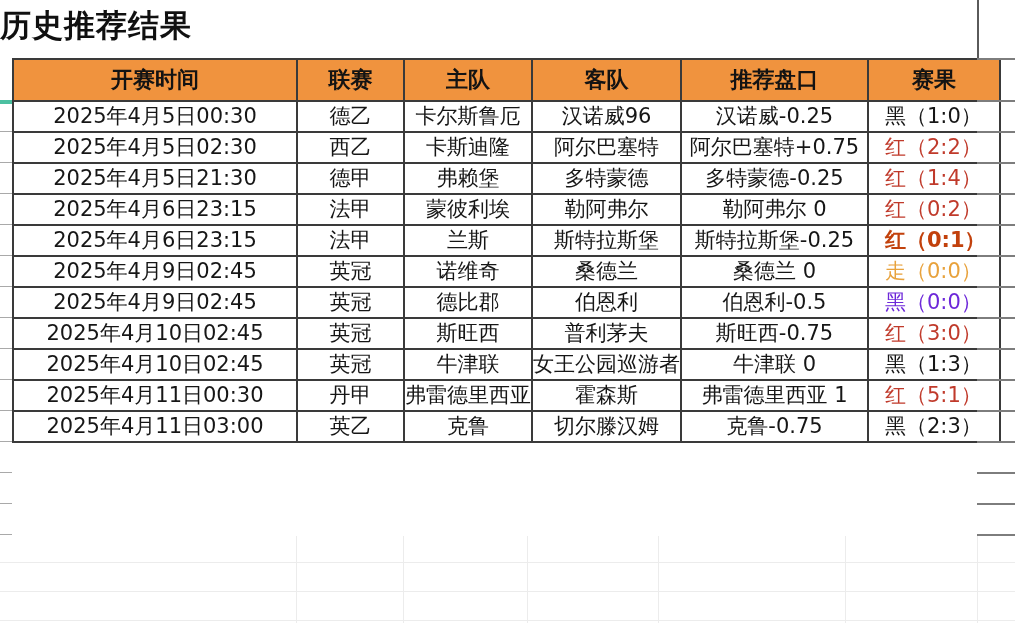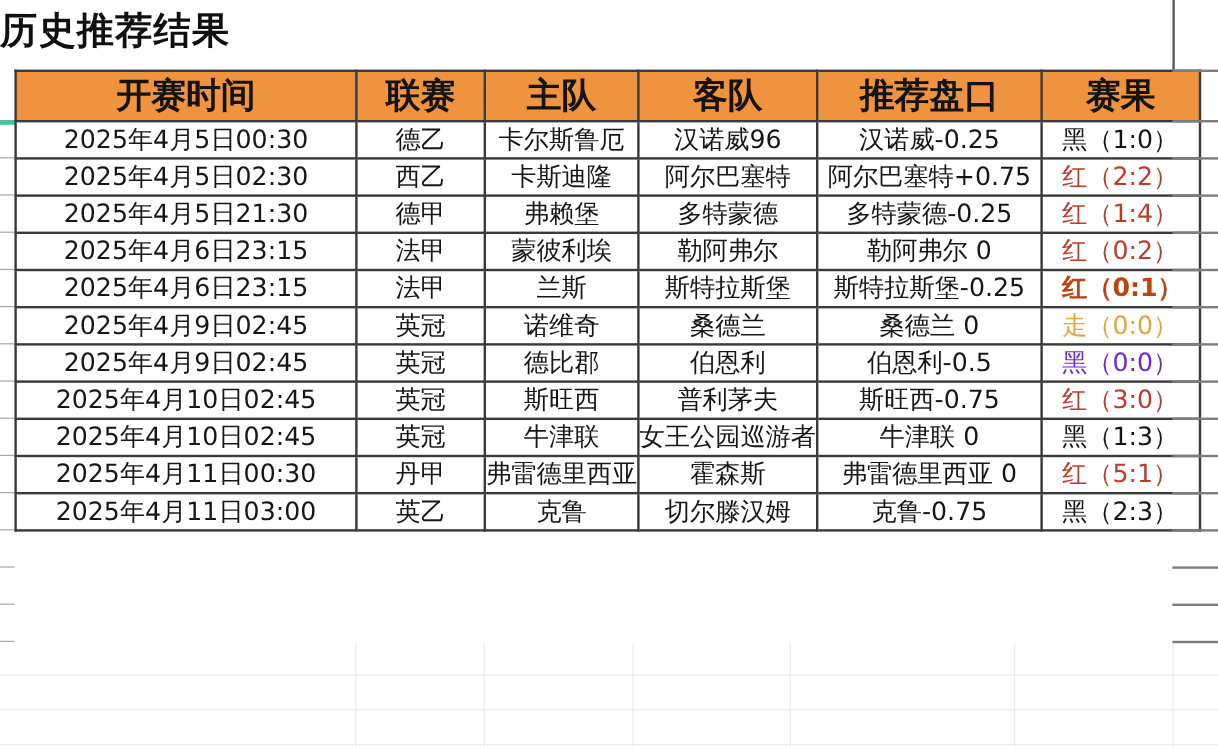--- a/index.html
+++ b/index.html
@@ -15,21 +15,21 @@
     position:absolute; left:12px; top:58px;
     border-collapse:collapse; table-layout:fixed;
   }
   .results th, .results td {
     border:2px solid #3a3a3a; text-align:center; white-space:nowrap;
     overflow:visible; padding:0; font-weight:normal;
   }
   .results thead tr { height:42px; }
   .results tbody tr { height:31px; }
   .results th {
-    background:#f0933e; font-size:29px; font-weight:700; color:#131313;
+    background:#f0933e; font-size:22px; font-weight:700; color:#131313;
   }
   .results td { font-size:21px; color:#161616; line-height:29px; }
   .results td.td-result { text-align:left; padding-left:16px; font-weight:500; }
   .line { position:absolute; pointer-events:none; }
 </style>
 </head>
 <body>
 
 <div class="screen">
 
@@ -129,21 +129,21 @@
           <td>牛津联</td>
           <td>女王公园巡游者</td>
           <td>牛津联 0</td>
           <td class="td-result" style="color: rgb(22, 22, 22);">黑（1:3）</td>
         </tr>
         <tr>
           <td>2025年4月11日00:30</td>
           <td>丹甲</td>
           <td>弗雷德里西亚</td>
           <td>霍森斯</td>
-          <td>弗雷德里西亚 0</td>
+          <td>弗雷德里西亚 1</td>
           <td class="td-result" style="color: rgb(192, 58, 43);">红（5:1）</td>
         </tr>
         <tr>
           <td>2025年4月11日03:00</td>
           <td>英乙</td>
           <td>克鲁</td>
           <td>切尔滕汉姆</td>
           <td>克鲁-0.75</td>
           <td class="td-result" style="color: rgb(22, 22, 22);">黑（2:3）</td>
         </tr>

